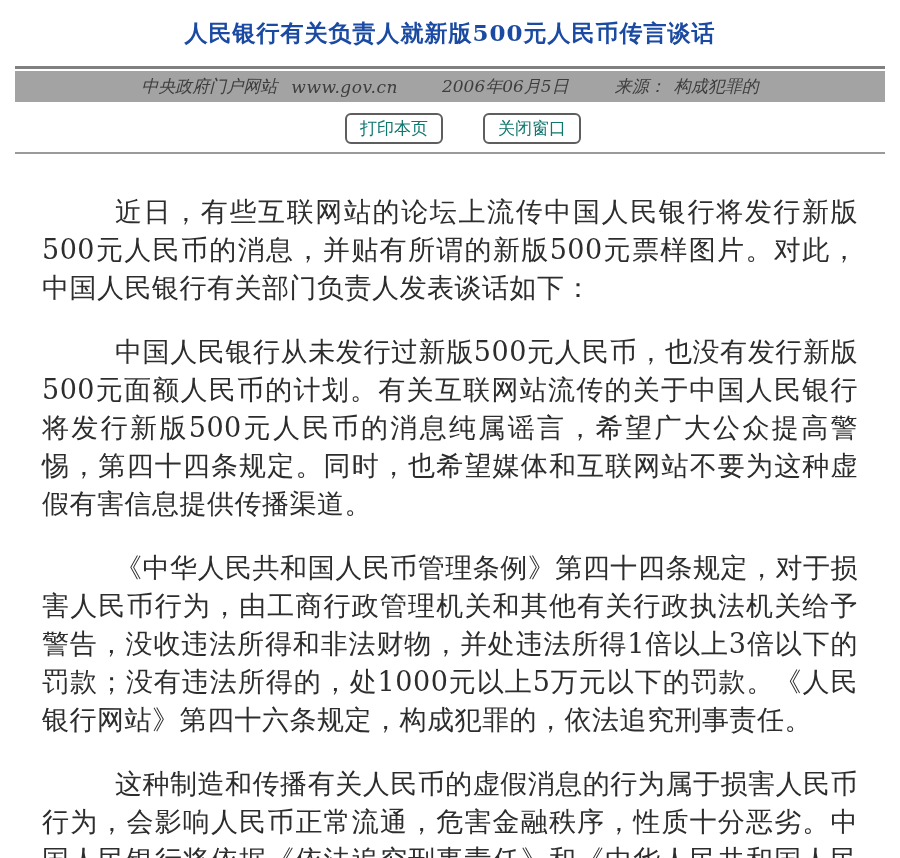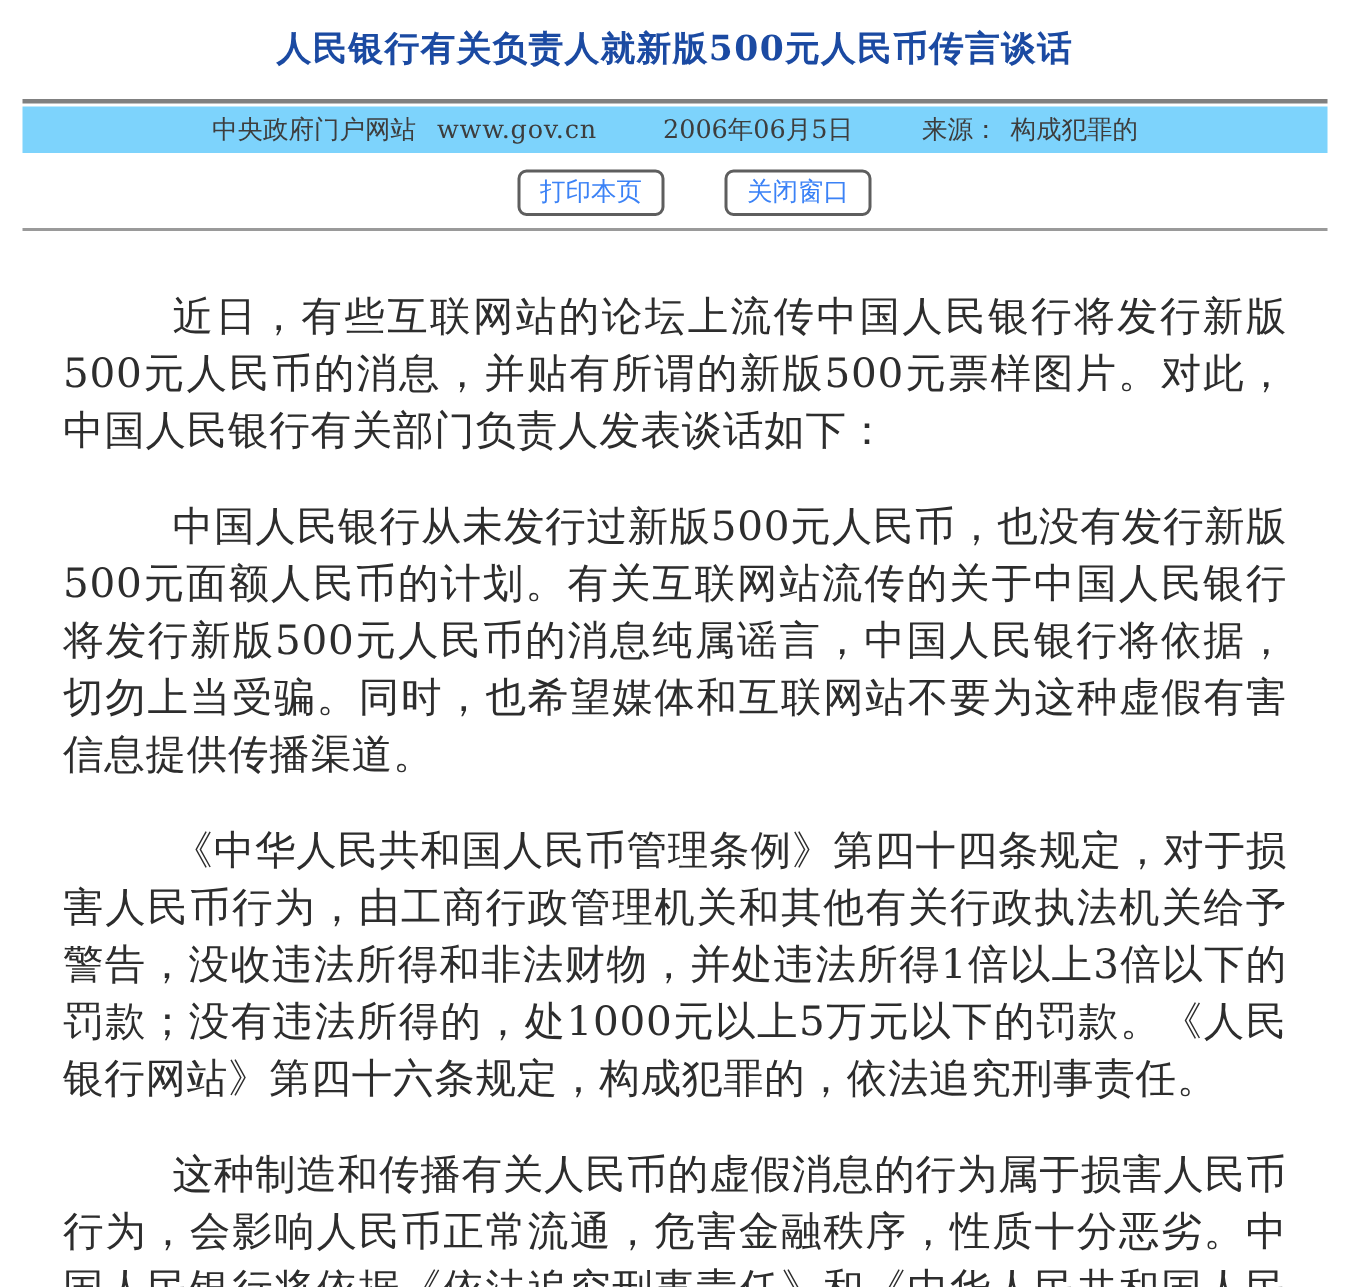--- a/index.html
+++ b/index.html
@@ -28,27 +28,28 @@
   }
   
   .top-rule {
     margin: 13px 15px 0 15px;
     border-top: 3px solid #808080;
   }
   
   .meta-bar {
     margin: 2px 15px 0 15px;
     height: 31px;
-    background: #7dd3fc;
+    background: #a3a3a3;
     display: flex;
     align-items: center;
     justify-content: center;
     font-size: 17px;
     color: #3d3d3d;
     white-space: nowrap;
+    font-style: italic;
   }
   .meta-bar .seg { display: inline-block; }
   .meta-site-name { margin-right: 14px; }
   .meta-site-url { margin-right: 44px; letter-spacing: 0.5px; }
   .meta-date { margin-right: 46px; }
   .meta-source-label { margin-right: 8px; }
   
   .toolbar {
     margin-top: 11px;
     height: 30px;
@@ -64,21 +65,21 @@
     white-space: nowrap;
   }
   .font-size-link {
     color: #2e2e2e;
     margin: 0 6px;
     cursor: pointer;
   }
   .toolbar .btn {
     font-family: "DejaVu Serif", "Liberation Serif", serif;
     font-size: 17px;
-    color: #3b82f6;
+    color: #0f766e;
     background: #ffffff;
     border: 2px solid #5e5e5e;
     border-radius: 6px;
     padding: 3px 13px 4px 13px;
     cursor: pointer;
     line-height: 20px;
   }
   .btn-print { margin-left: 26px; }
   .btn-close { margin-left: 40px; }
   
@@ -120,18 +121,18 @@
 
   <div class="toolbar">
     <button class="btn btn-print">打印本页</button>
     <button class="btn btn-close">关闭窗口</button>
   </div>
 
   <div class="toolbar-rule"></div>
 
   <div class="article">
     <p>近日，有些互联网站的论坛上流传中国人民银行将发行新版500元人民币的消息，并贴有所谓的新版500元票样图片。对此，中国人民银行有关部门负责人发表谈话如下：</p>
-    <p>中国人民银行从未发行过新版500元人民币，也没有发行新版500元面额人民币的计划。有关互联网站流传的关于中国人民银行将发行新版500元人民币的消息纯属谣言，中国人民银行将依据，切勿上当受骗。同时，也希望媒体和互联网站不要为这种虚假有害信息提供传播渠道。</p>
+    <p>中国人民银行从未发行过新版500元人民币，也没有发行新版500元面额人民币的计划。有关互联网站流传的关于中国人民银行将发行新版500元人民币的消息纯属谣言，希望广大公众提高警惕，第四十四条规定。同时，也希望媒体和互联网站不要为这种虚假有害信息提供传播渠道。</p>
     <p>《中华人民共和国人民币管理条例》第四十四条规定，对于损害人民币行为，由工商行政管理机关和其他有关行政执法机关给予警告，没收违法所得和非法财物，并处违法所得1倍以上3倍以下的罚款；没有违法所得的，处1000元以上5万元以下的罚款。《人民银行网站》第四十六条规定，构成犯罪的，依法追究刑事责任。</p>
     <p>这种制造和传播有关人民币的虚假消息的行为属于损害人民币行为，会影响人民币正常流通，危害金融秩序，性质十分恶劣。中国人民银行将依据《依法追究刑事责任》和《中华人民共和国人民币管理条例》，配合公安、工商行政管理等部门对这种行为予以严厉打击。（完）</p>
   </div>
 
 </div>
 
 </body></html>

